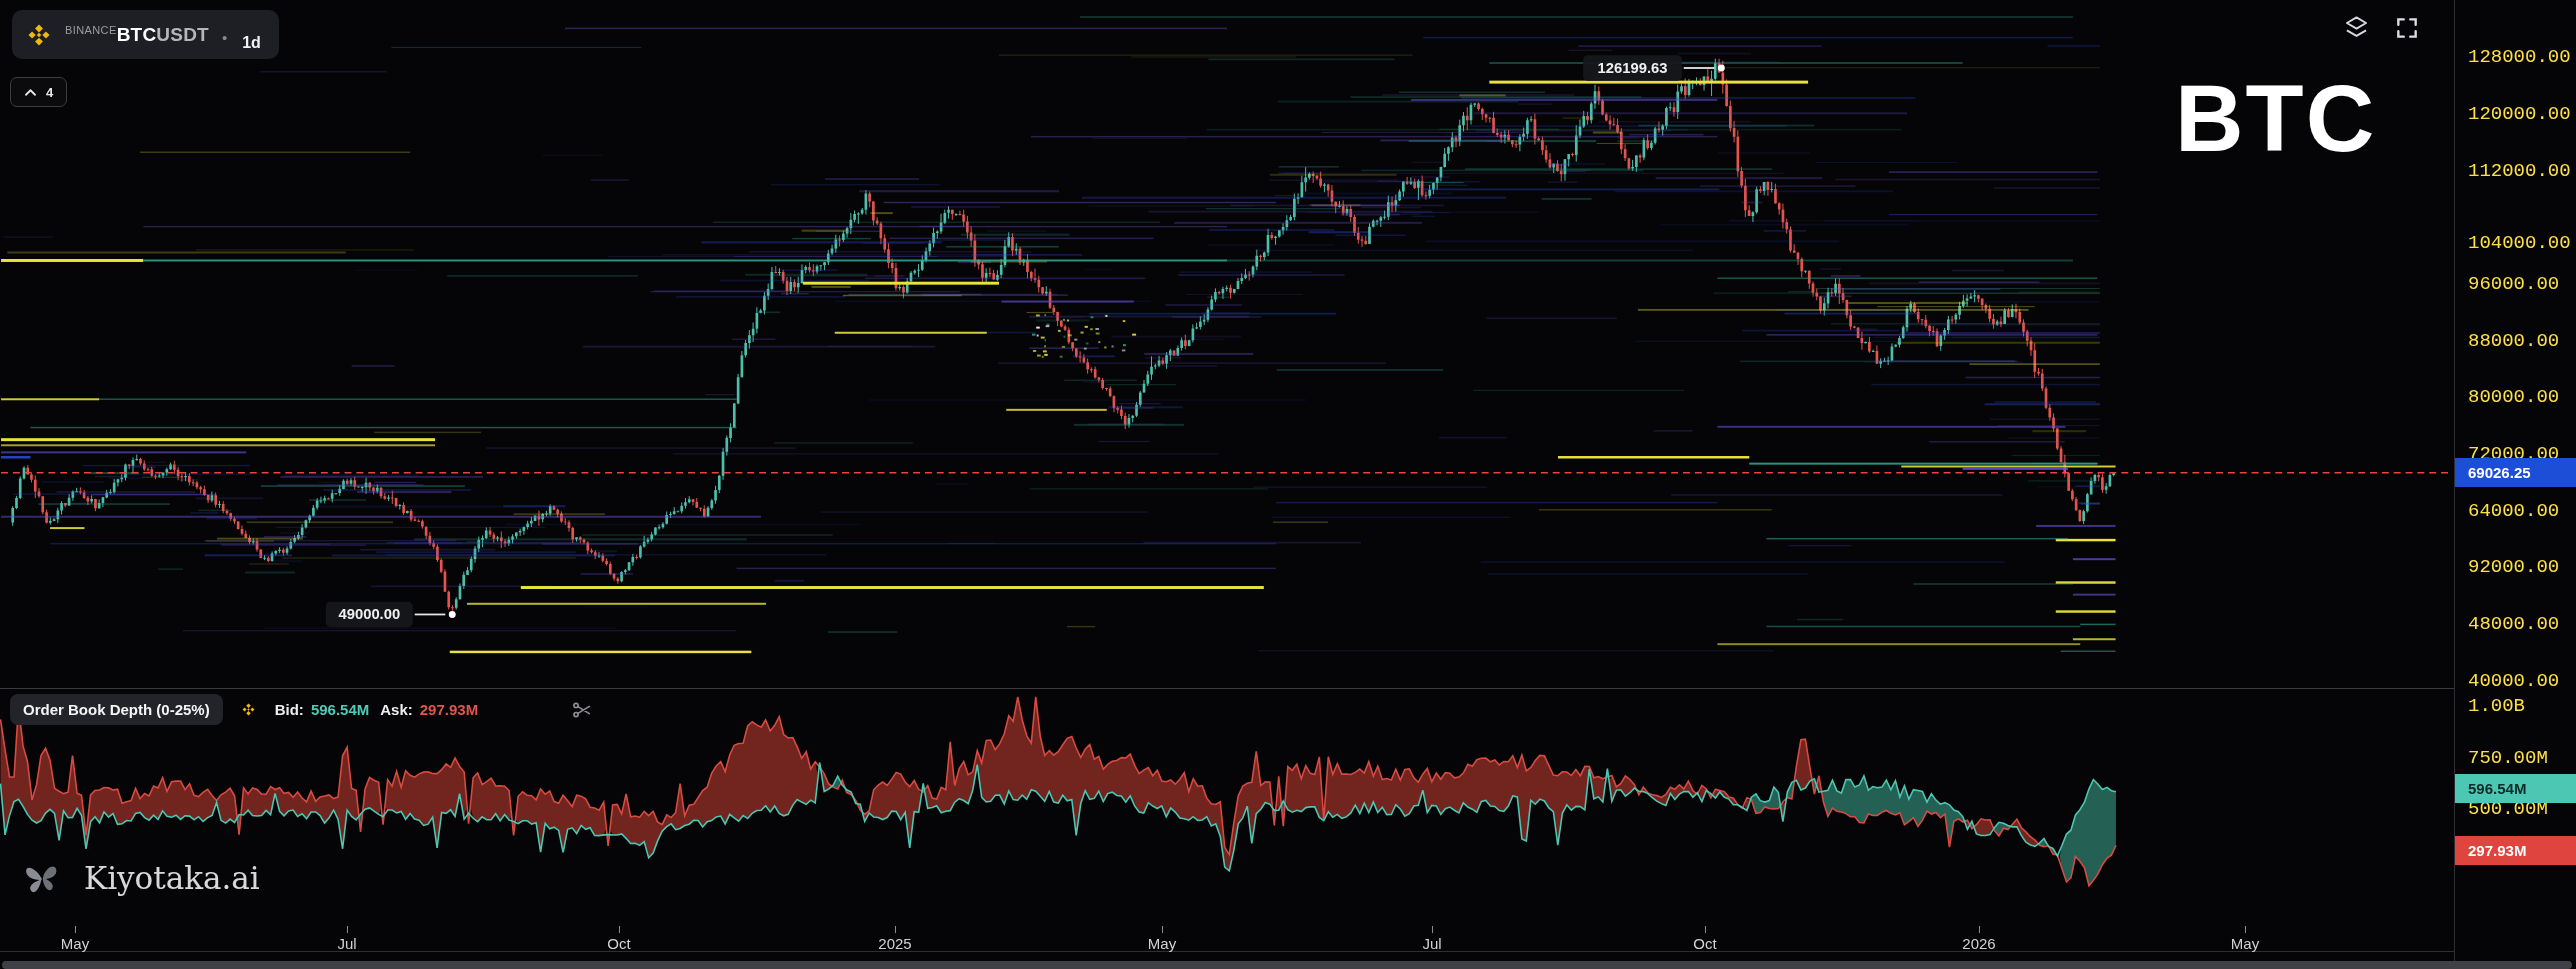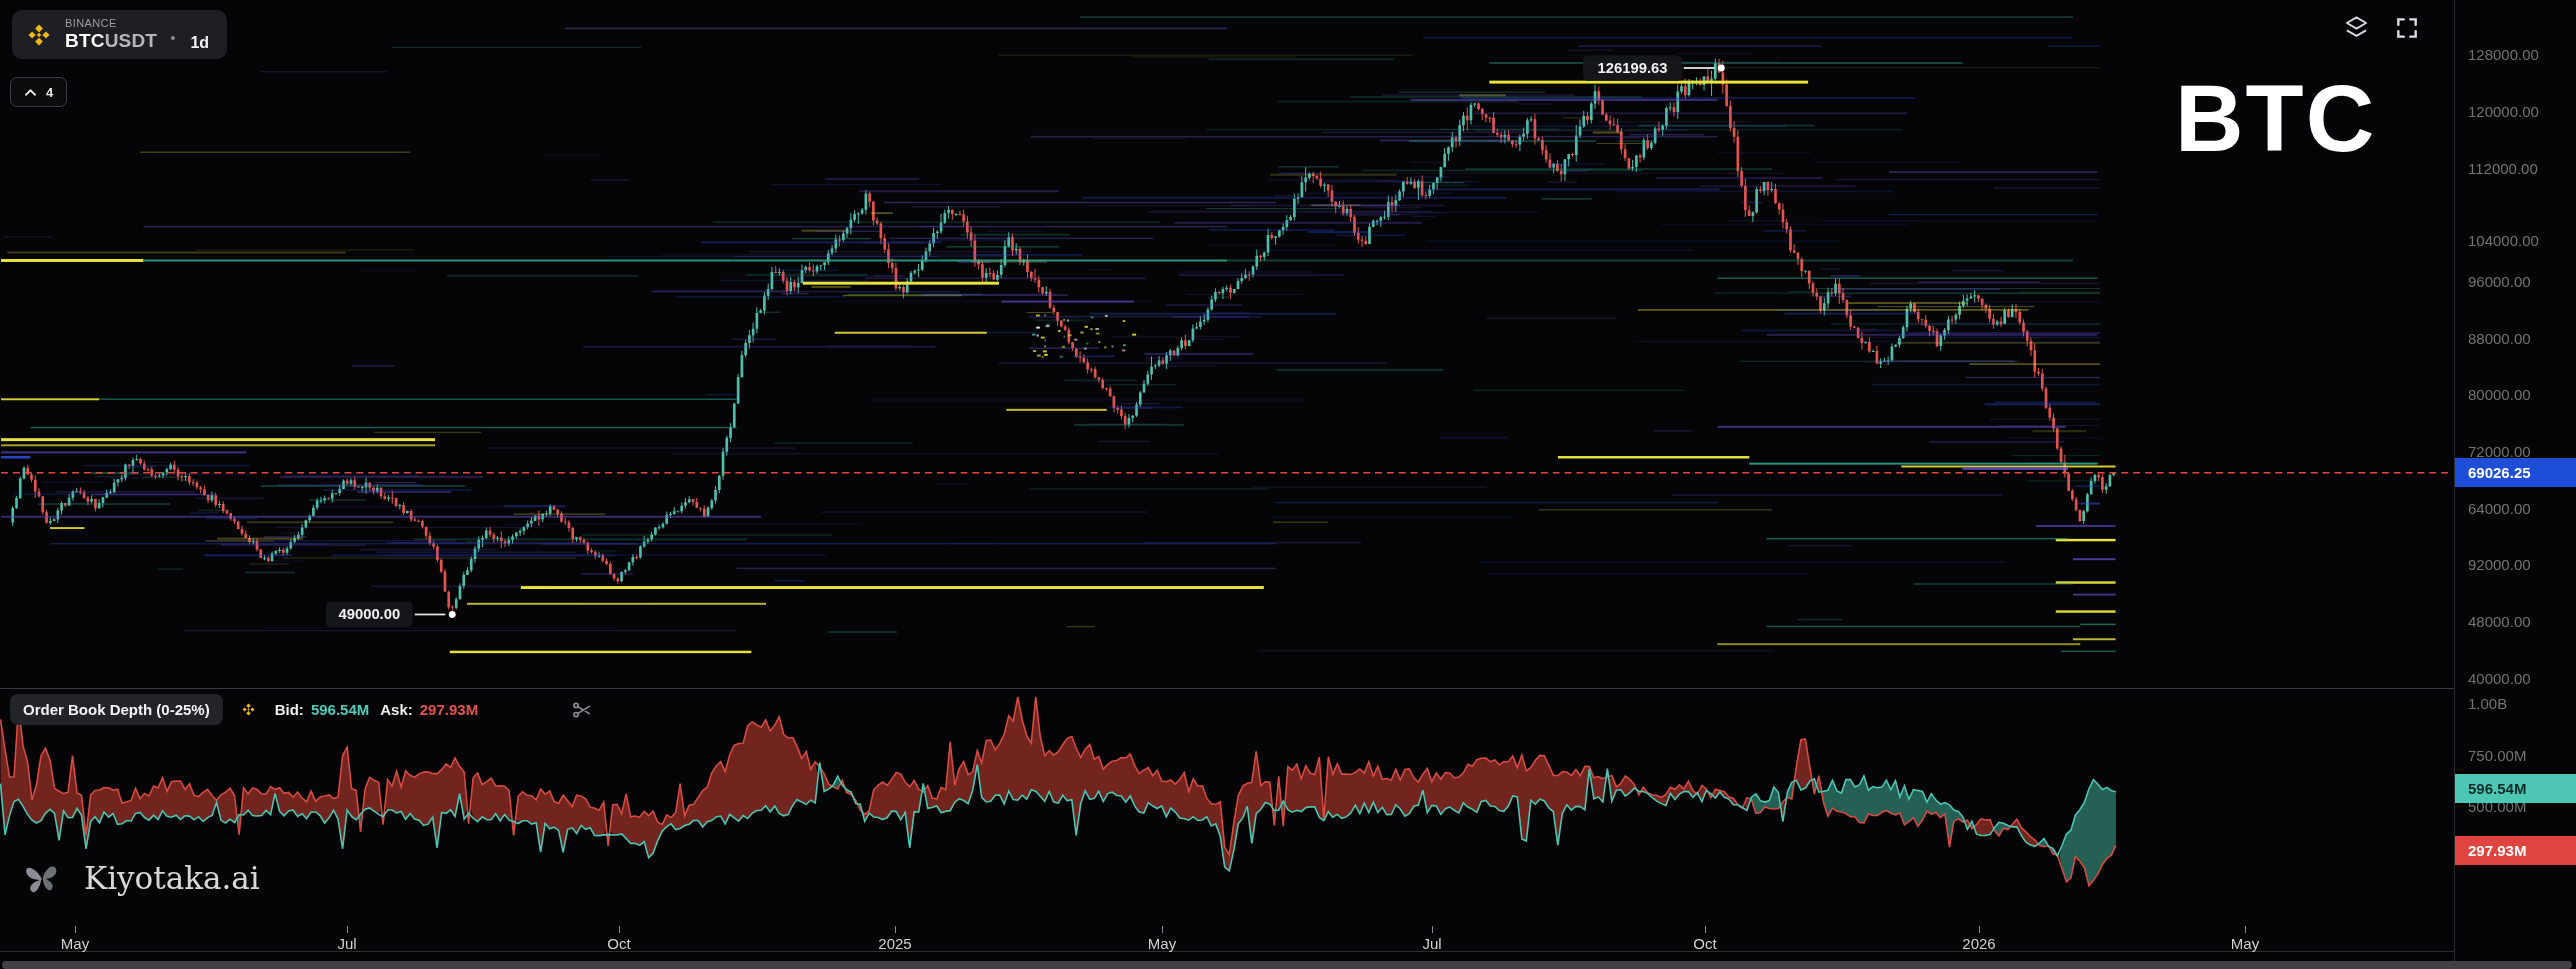--- a/index.html
+++ b/index.html
@@ -4,32 +4,32 @@
 <style>
   html,body{margin:0;padding:0;background:#000;}
   .stage{position:relative;width:2576px;height:970px;background:#050507;overflow:hidden;
          font-family:"Liberation Sans",sans-serif;-webkit-font-smoothing:antialiased;}
   svg.layer{position:absolute;left:0;display:block;}
   #main-svg{top:0;}
   #depth-svg{top:689px;}
   .panel-divider{position:absolute;left:0;top:688px;width:2576px;height:1px;background:#3a3a40;}
   .axis-bottom-divider{position:absolute;left:0;top:951px;width:2576px;height:1px;background:#2e2e33;}
   .right-axis{position:absolute;left:2454px;top:0;width:122px;height:970px;border-left:1px solid #2c2c32;background:#050507;}
-  .axis-tick{position:absolute;left:13px;font-size:15px;color:#737373;white-space:nowrap;}
+  .axis-tick{position:absolute;left:13px;font-size:19px;color:#fde047;white-space:nowrap;font-family:Liberation Mono, monospace;}
   .badge{position:absolute;left:0;width:122px;box-sizing:border-box;padding:6px 0 6px 13px;font-size:15px;font-weight:600;white-space:nowrap;}
   .price-badge{background:#1d4ed8;color:#fff;}
   .bid-badge{background:#4cc7b4;color:#0a2b26;}
   .ask-badge{background:#e0443e;color:#fff;}
   .time-axis{position:absolute;left:0;top:926px;width:2454px;height:26px;}
   .time-label{position:absolute;top:9px;transform:translateX(-50%);font-size:15px;color:#d2d2d4;white-space:nowrap;}
   .time-tick{position:absolute;top:0;width:1px;height:7px;background:#8a8a90;}
   .bottom-bar{position:absolute;left:2px;top:961px;width:2570px;height:8px;background:#3f4147;border-radius:4px;}
   .symbol-pill{position:absolute;left:12px;top:10px;display:flex;align-items:center;gap:11px;
                background:#1d1f24;border-radius:10px;padding:7px 18px 7px 12px;}
-  .sym-col{display:flex;flex-direction:column;line-height:1.15;}
+  .sym-col{display:flex;line-height:1.15;}
   .sym-ex{font-size:11px;color:#9b9da2;letter-spacing:0.4px;}
   .sym-pair{font-size:19px;font-weight:800;color:#ffffff;letter-spacing:0.2px;}
   .sym-quote{color:#b4b6ba;}
   .sym-dot{color:#86888c;font-size:15px;margin:6px 4px 0 2px;}
   .sym-tf{font-size:16px;font-weight:700;color:#f2f2f4;margin-top:17px;}
   .collapse-btn{position:absolute;left:10px;top:77px;display:flex;align-items:center;gap:9px;
                 height:28px;padding:0 13px;border:1px solid #3c3d42;border-radius:7px;
                 background:rgba(14,14,16,0.75);color:#e8e8ea;font-size:13px;font-weight:700;}
   .top-icons{position:absolute;left:2343px;top:14px;display:flex;gap:24px;align-items:center;}
   .icon-btn{display:inline-flex;cursor:pointer;}

